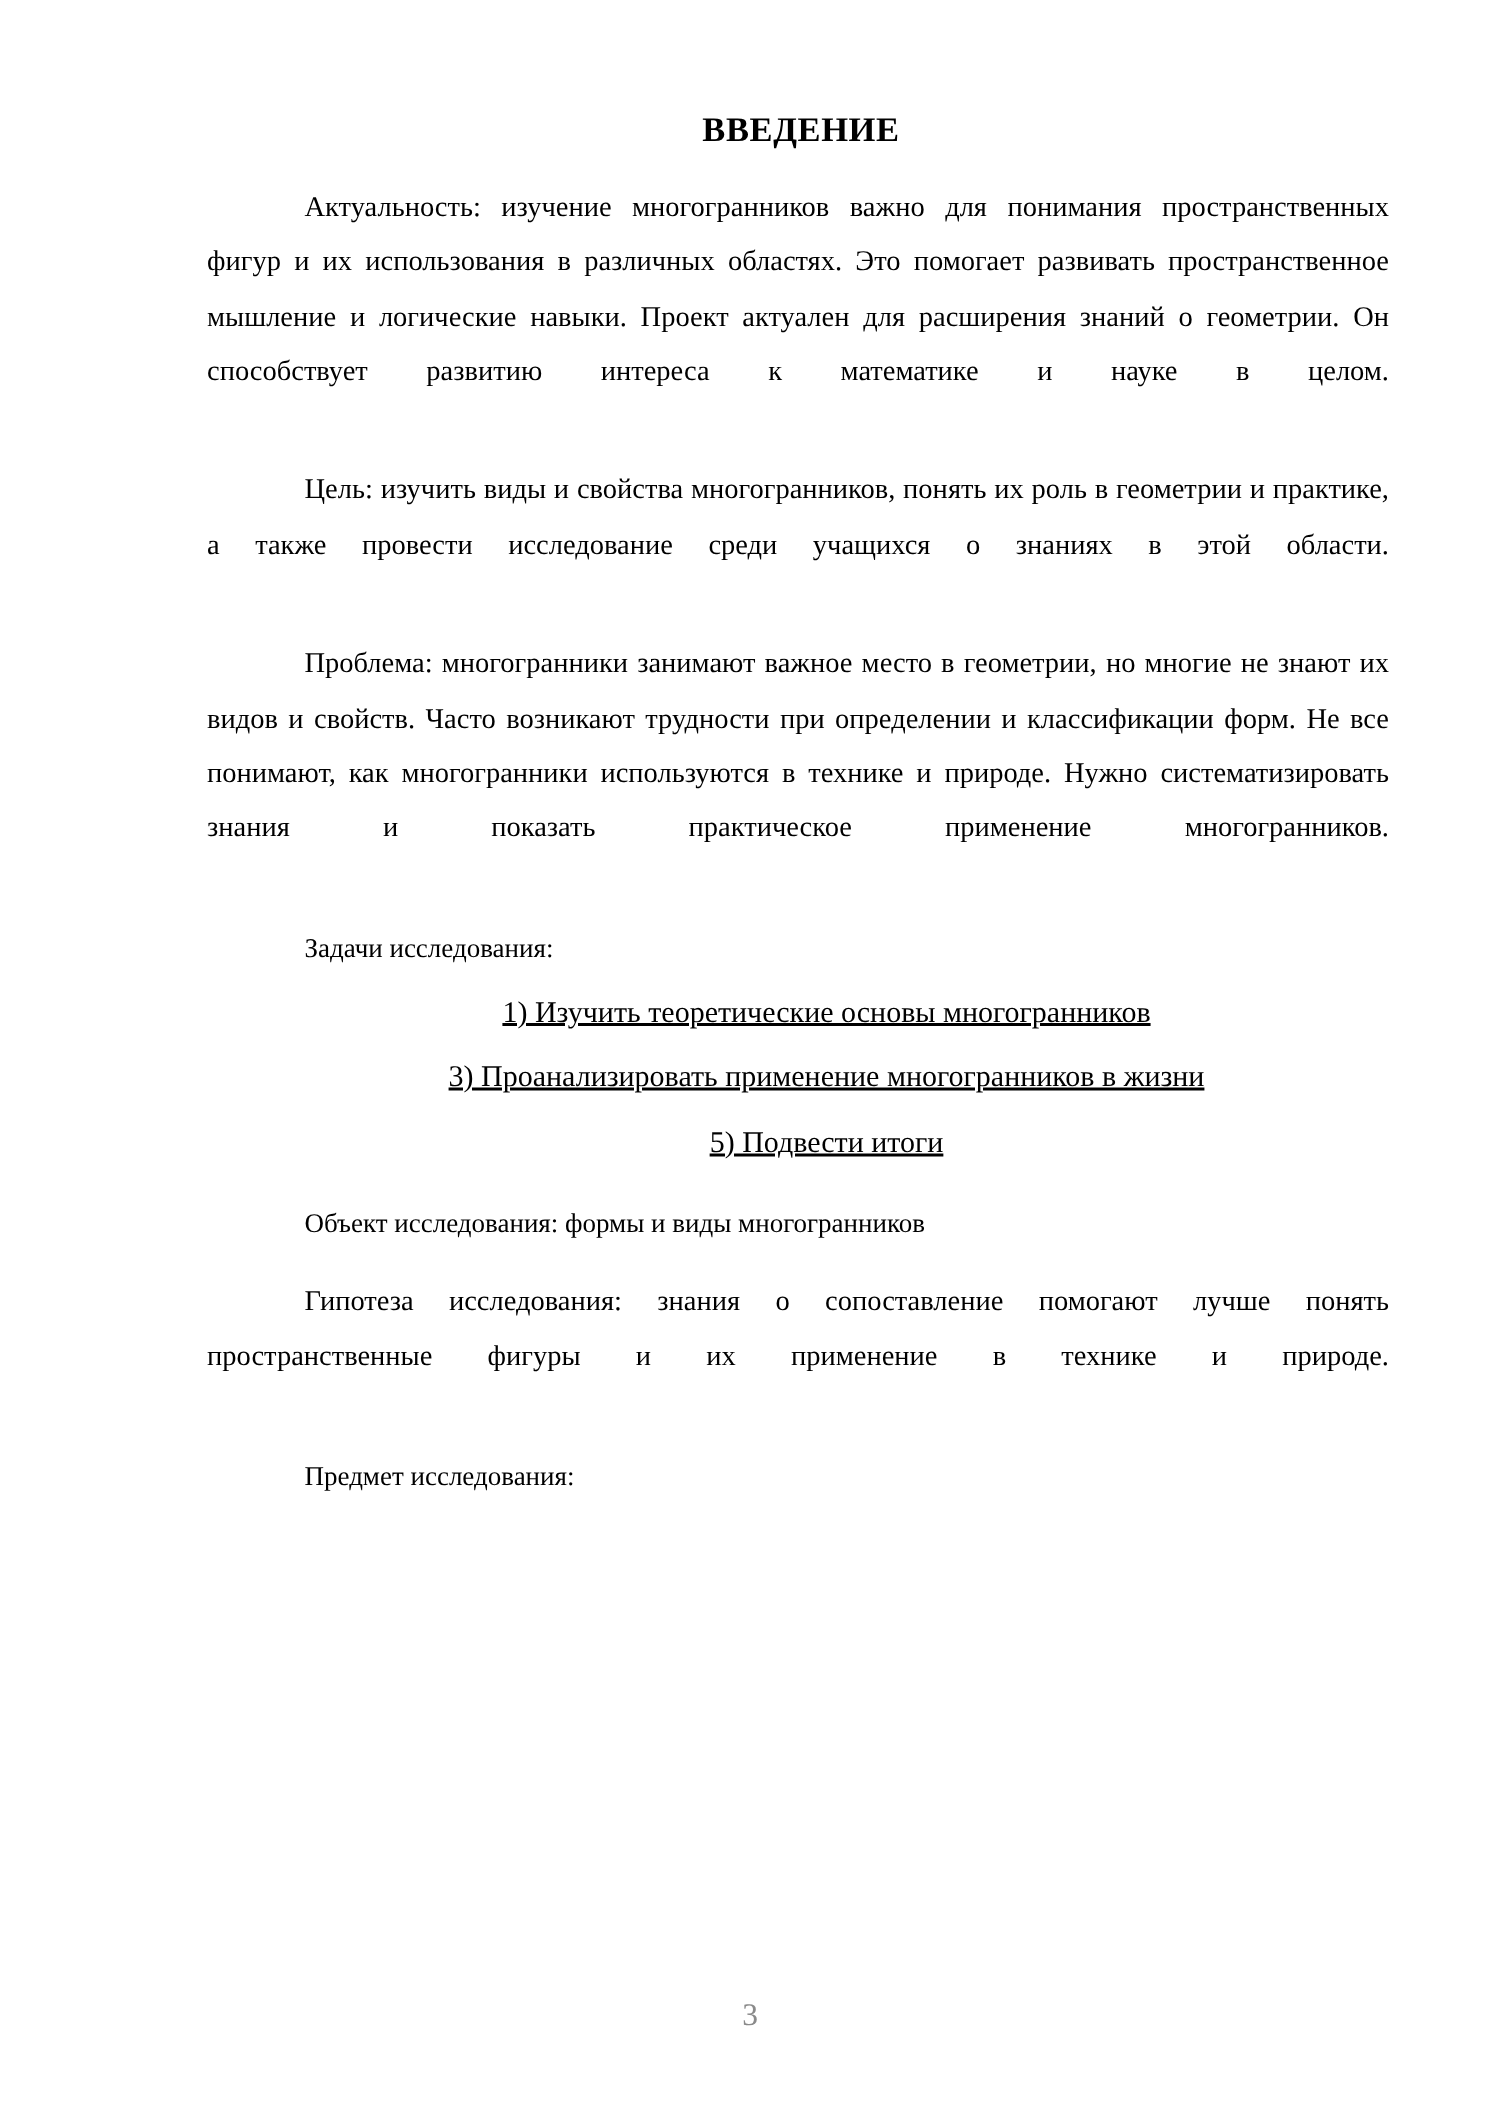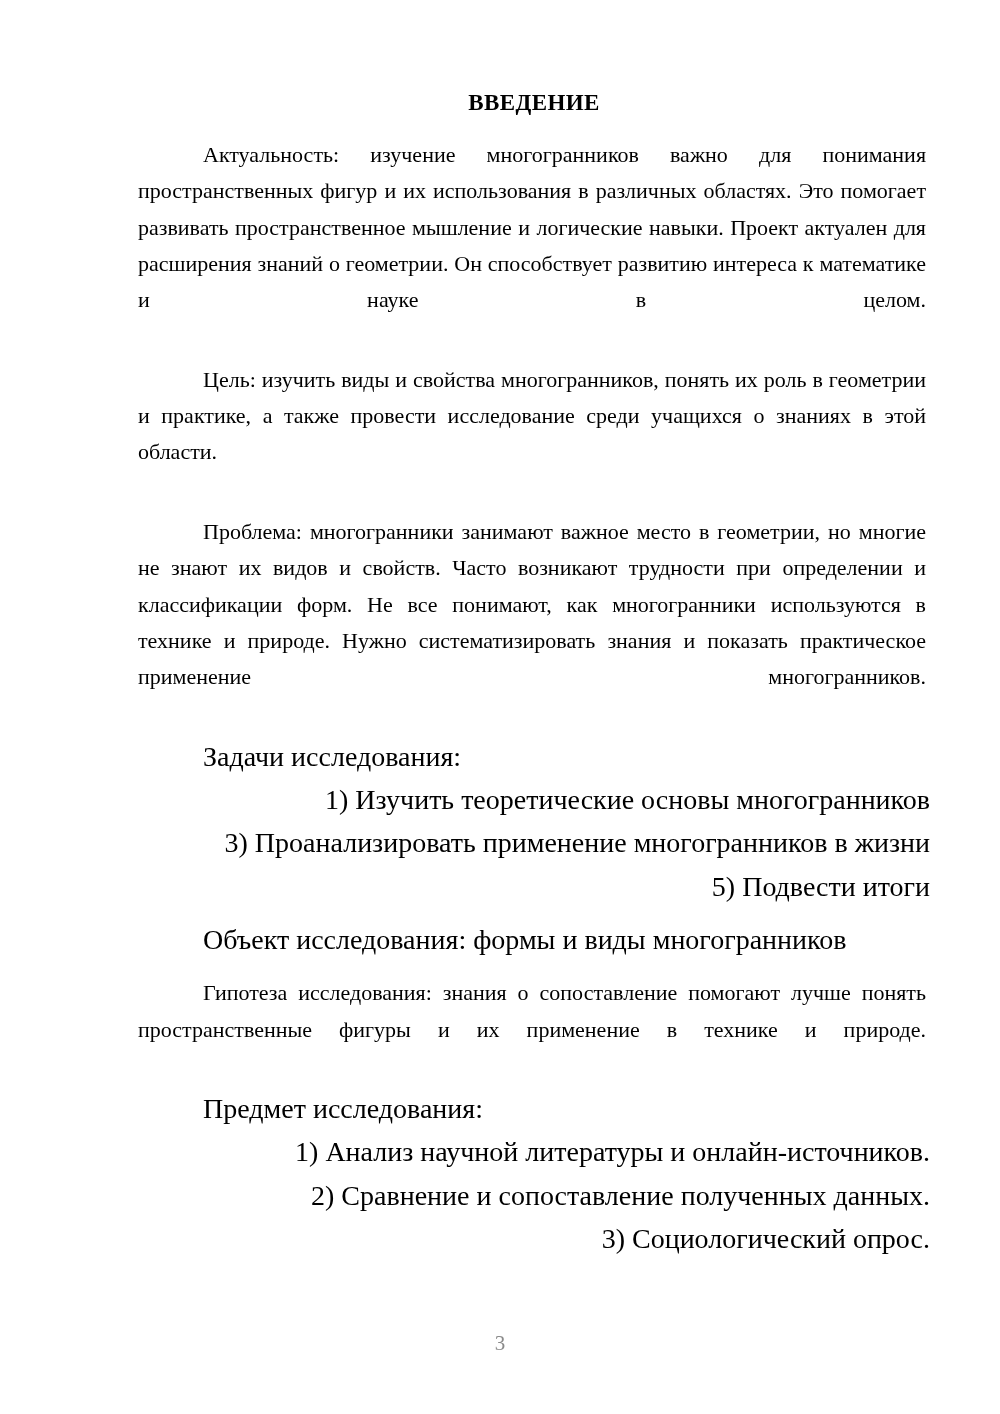--- a/index.html
+++ b/index.html
@@ -17,72 +17,73 @@
     background: #ffffff;
     box-sizing: border-box;
     overflow: hidden;
     font-family: "Liberation Serif", "DejaVu Serif", serif;
     color: #000000;
   }
 
   .content {
     position: absolute;
     left: 138px;
-    top: 88px;
+    top: 72px;
     width: 792px;
   }
 
   .doc-title {
     font-size: 23px;
     font-weight: bold;
     text-align: center;
     letter-spacing: 0.4px;
     margin: 0 0 19px 0;
     line-height: 30px;
   }
 
   .para {
-    font-size: 22px;
+    font-size: 19px;
     line-height: 36.3px;
     text-align: justify;
     text-justify: inter-word;
     text-indent: 65px;
     margin: 0 4px 7px 0;
     hyphens: none;
   }
 
   
   .para::after {
     content: "";
     display: inline-block;
     width: 100%;
   }
 
   .para-nojust {
-    font-size: 28px;
+    font-size: 18px;
     line-height: 36.3px;
     text-align: left;
     text-indent: 65px;
     margin: 0 0 7px 0;
     font-family: Liberation Serif, serif;
   }
 
   .list {
     list-style: none;
     margin: 0;
     padding: 0;
   }
 
   .list-item {
-    font-size: 28px;
+    font-size: 20px;
     line-height: 36.3px;
-    text-align: right;
+    text-align: center;
     margin: 0 0 7px 0;
     padding-left: 34px;
     text-indent: 0;
+    text-decoration: underline;
   }
 
   .gap-sm { height: 10px; }
 
   .page-number {
     position: absolute;
     left: 0;
     right: 0;
     top: 1330px;
     text-align: center;
@@ -119,23 +120,18 @@
 
     <p class="para-nojust">Объект исследования: формы и виды многогранников</p>
 
 
     <div class="gap-sm"></div>
 
     <p class="para">Гипотеза исследования: знания о сопоставление помогают лучше понять пространственные фигуры и их применение в технике и природе.</p>
 
     <p class="para-nojust">Предмет исследования:</p>
 
-    <ul class="list">
-      <li class="list-item">1) Анализ научной литературы и онлайн-источников.</li>
-      <li class="list-item">2) Сравнение и сопоставление полученных данных.</li>
-      <li class="list-item">3) Социологический опрос.</li>
-    </ul>
 
   </div>
 
   <div class="page-number">3</div>
 
 </div>
 
 </body></html>

